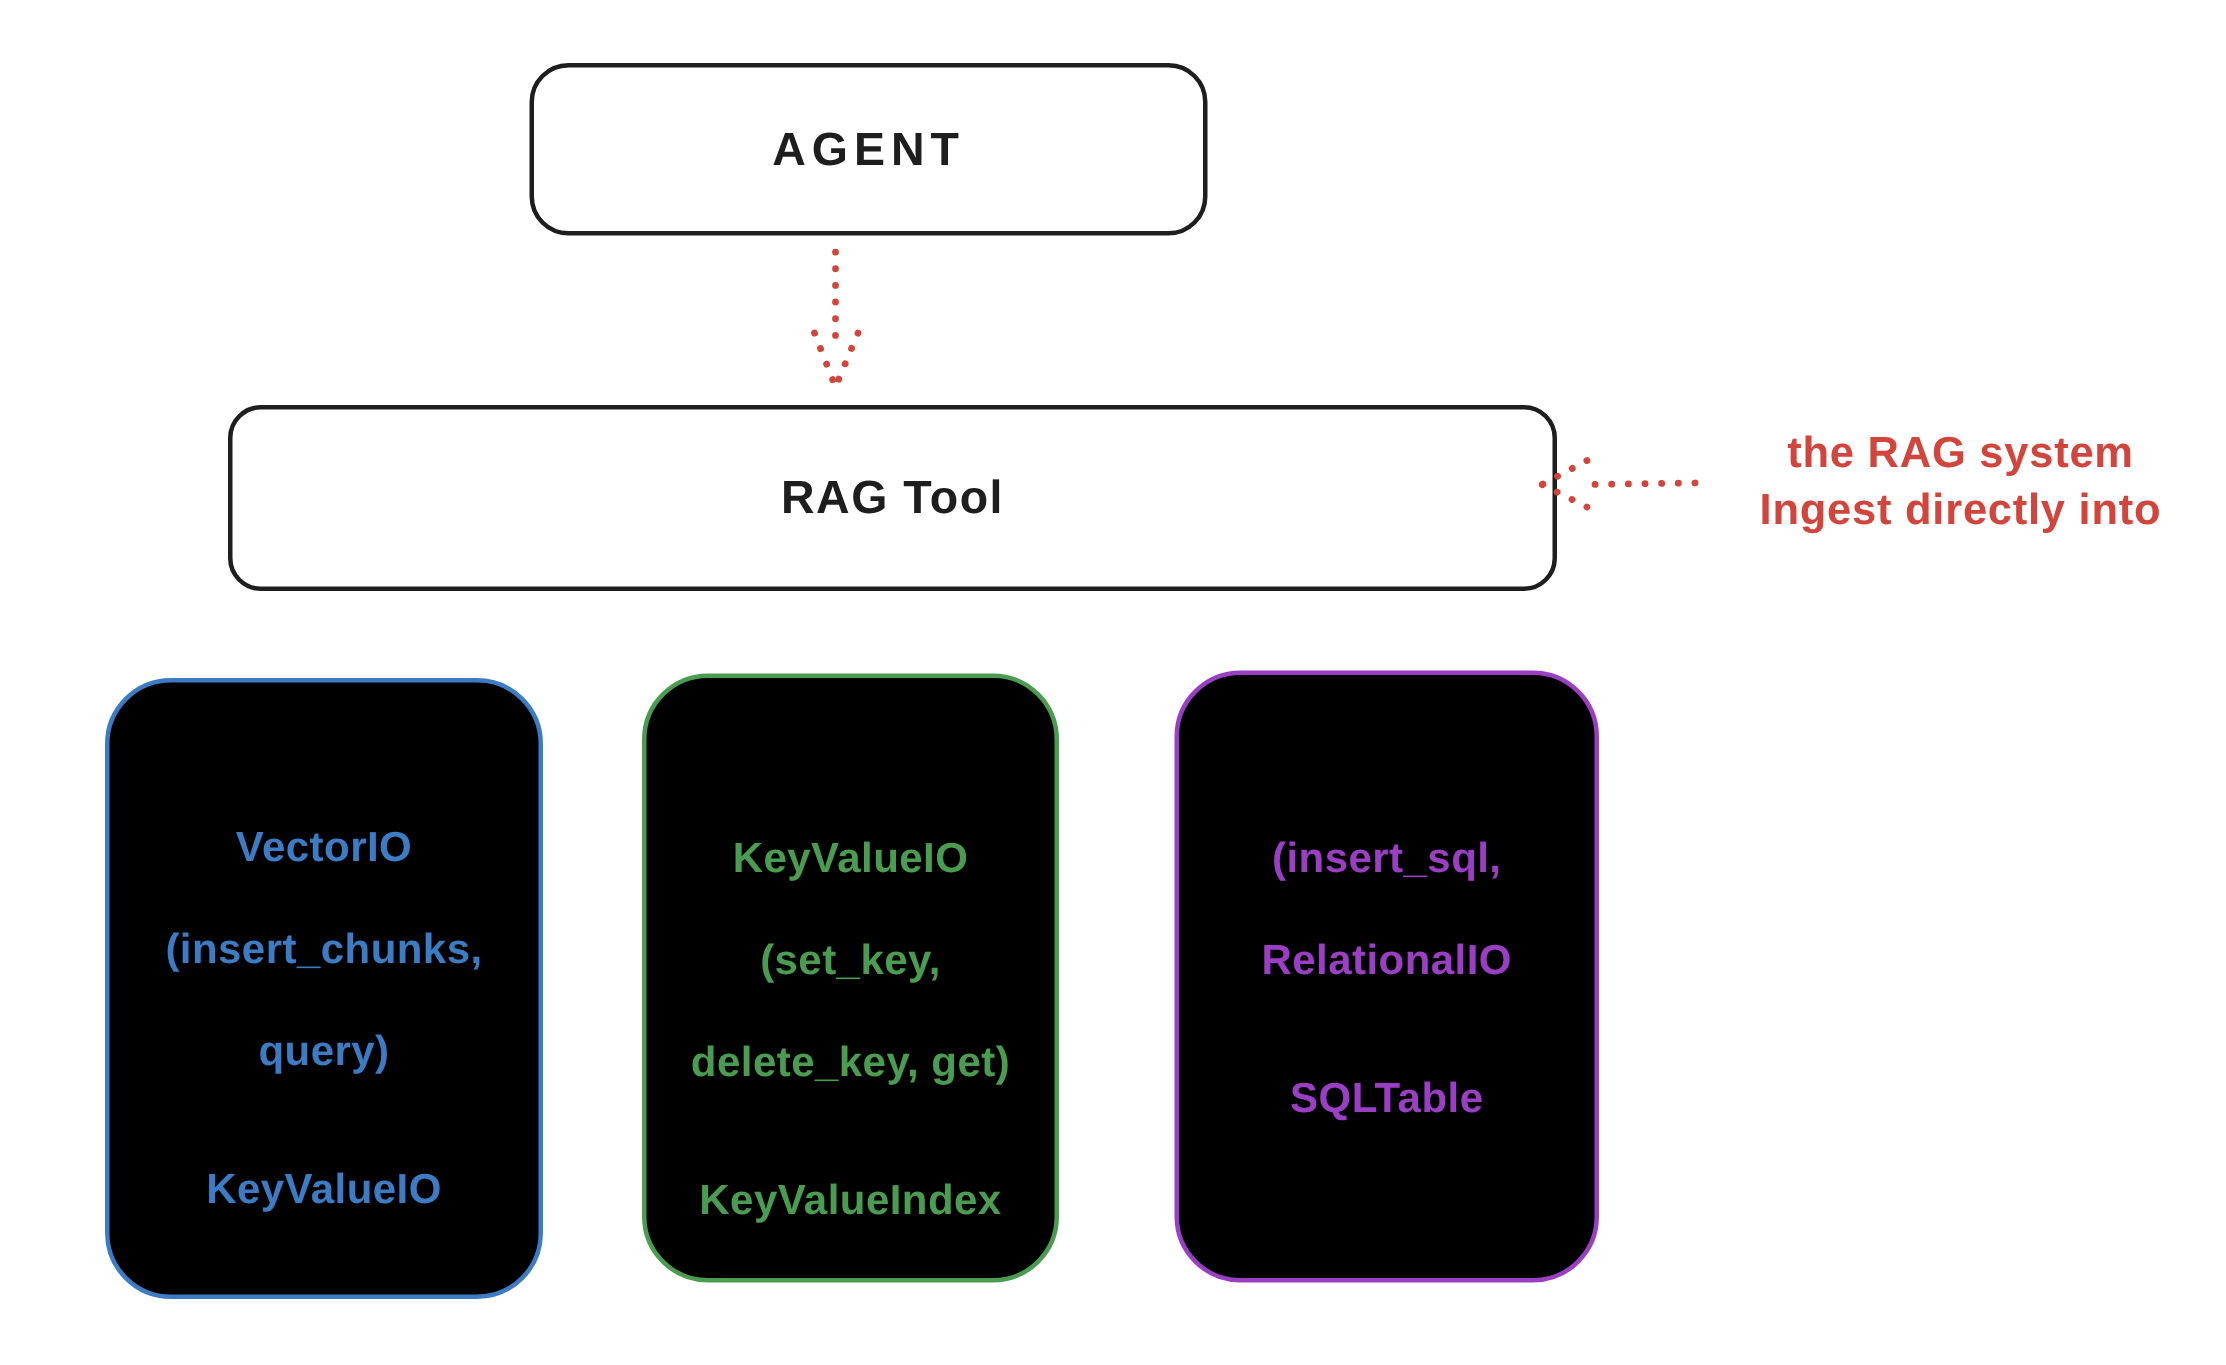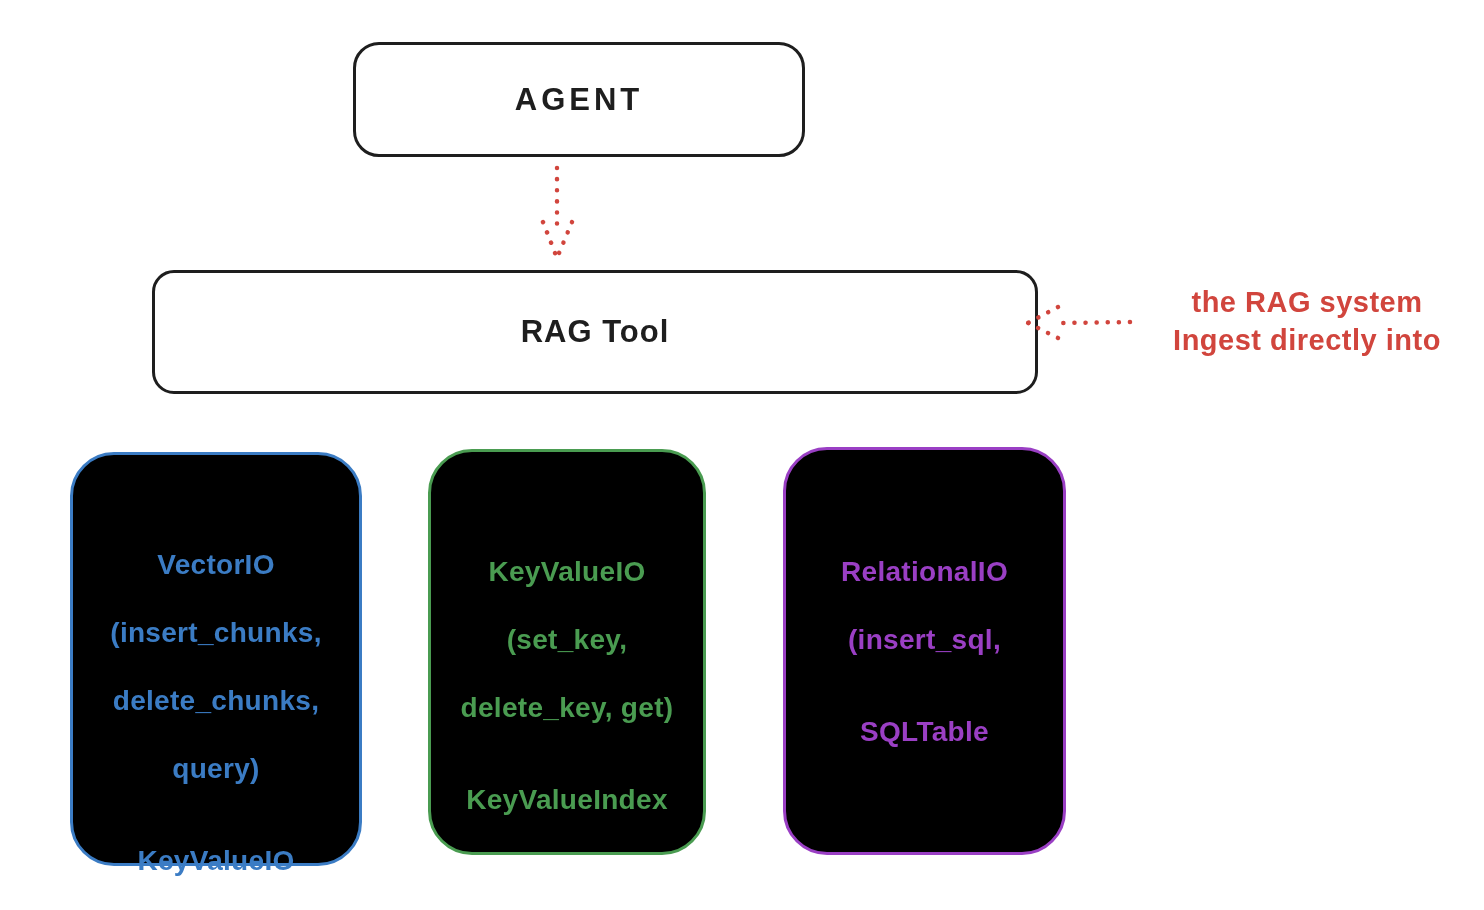--- a/index.html
+++ b/index.html
@@ -96,31 +96,30 @@
   </svg>
 
   <div class="annotation" style="color:#d1453d;">
     <div>the RAG system</div>
     <div>Ingest directly into</div>
   </div>
 
   <div class="card card-vector" style="border-color:#3b7cc4; color:#3b7cc4;">
     <div>VectorIO</div>
     <div>(insert_chunks,</div>
-    <div>delete_chunks,</div>
     <div>query)</div>
     <div class="footer-label">KeyValueIO</div>
   </div>
 
   <div class="card card-keyvalue" style="border-color:#4a9c51; color:#4a9c51;">
     <div>KeyValueIO</div>
     <div>(set_key,</div>
     <div>delete_key, get)</div>
     <div class="footer-label">KeyValueIndex</div>
   </div>
 
   <div class="card card-relational" style="border-color:#9a3fc4; color:#9a3fc4;">
+    <div>(insert_sql,</div>
     <div>RelationalIO</div>
-    <div>(insert_sql,</div>
     <div class="footer-label">SQLTable</div>
   </div>
 
 </div>
 
 </body></html>

